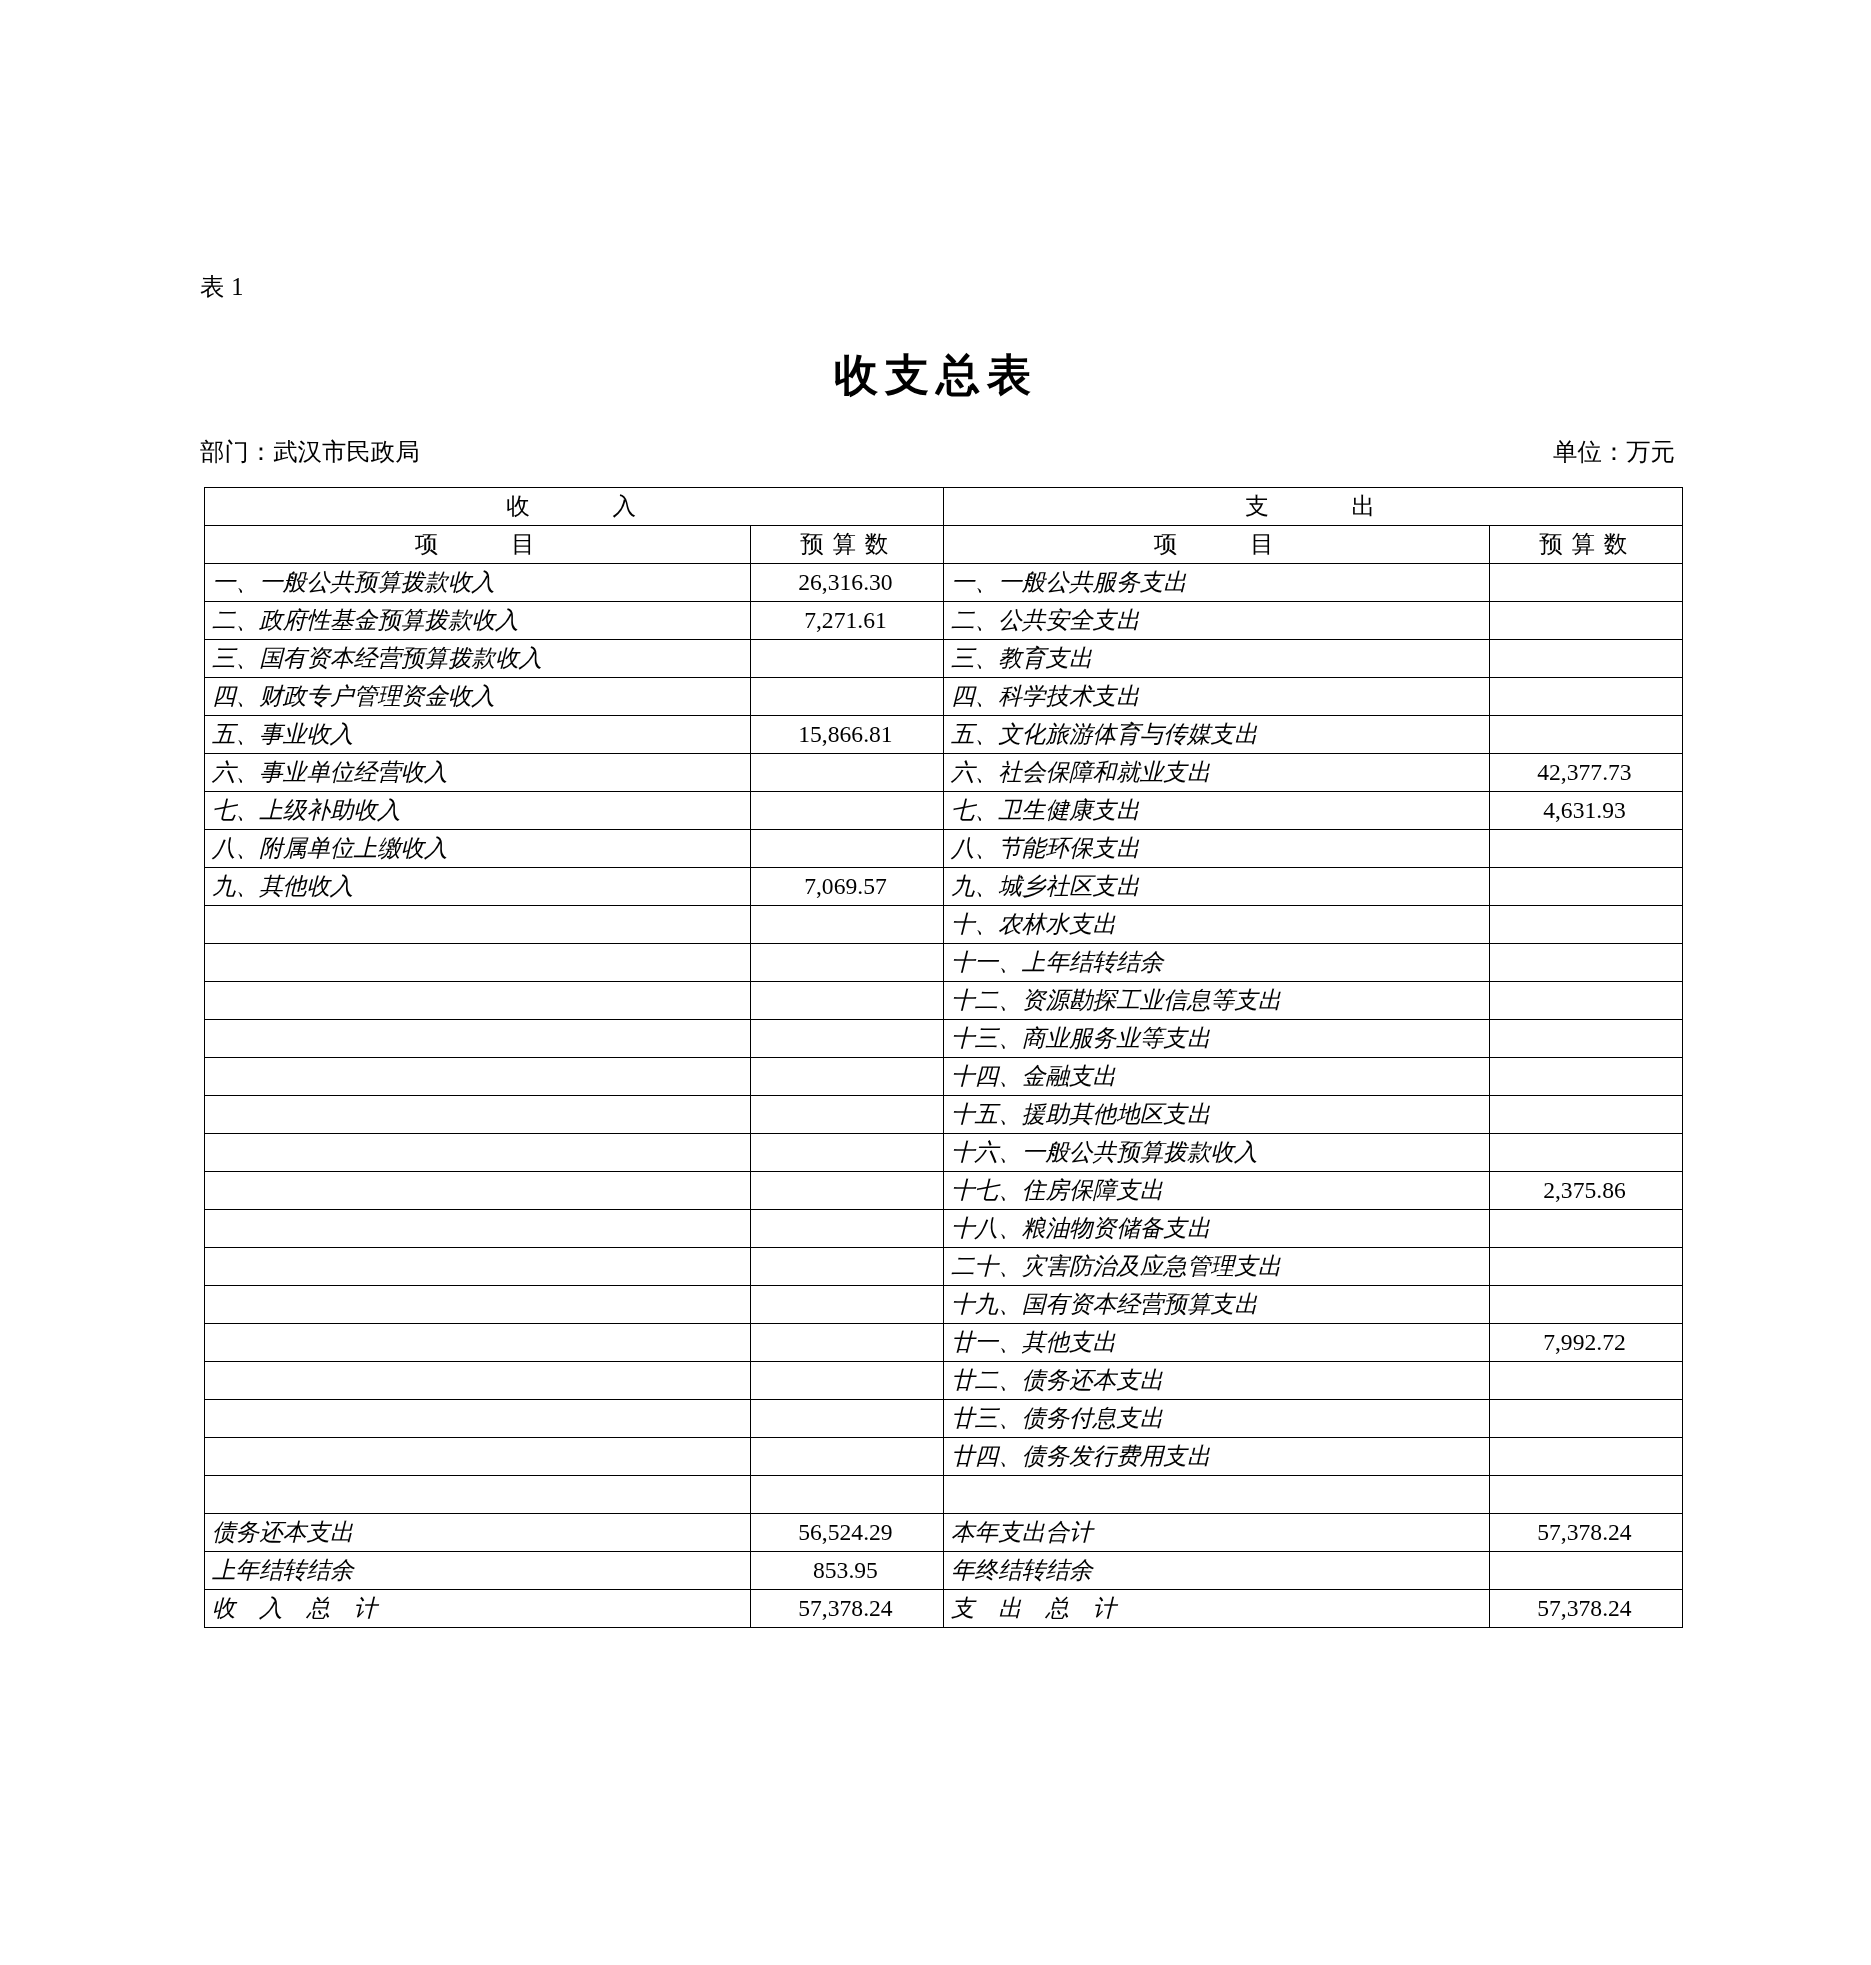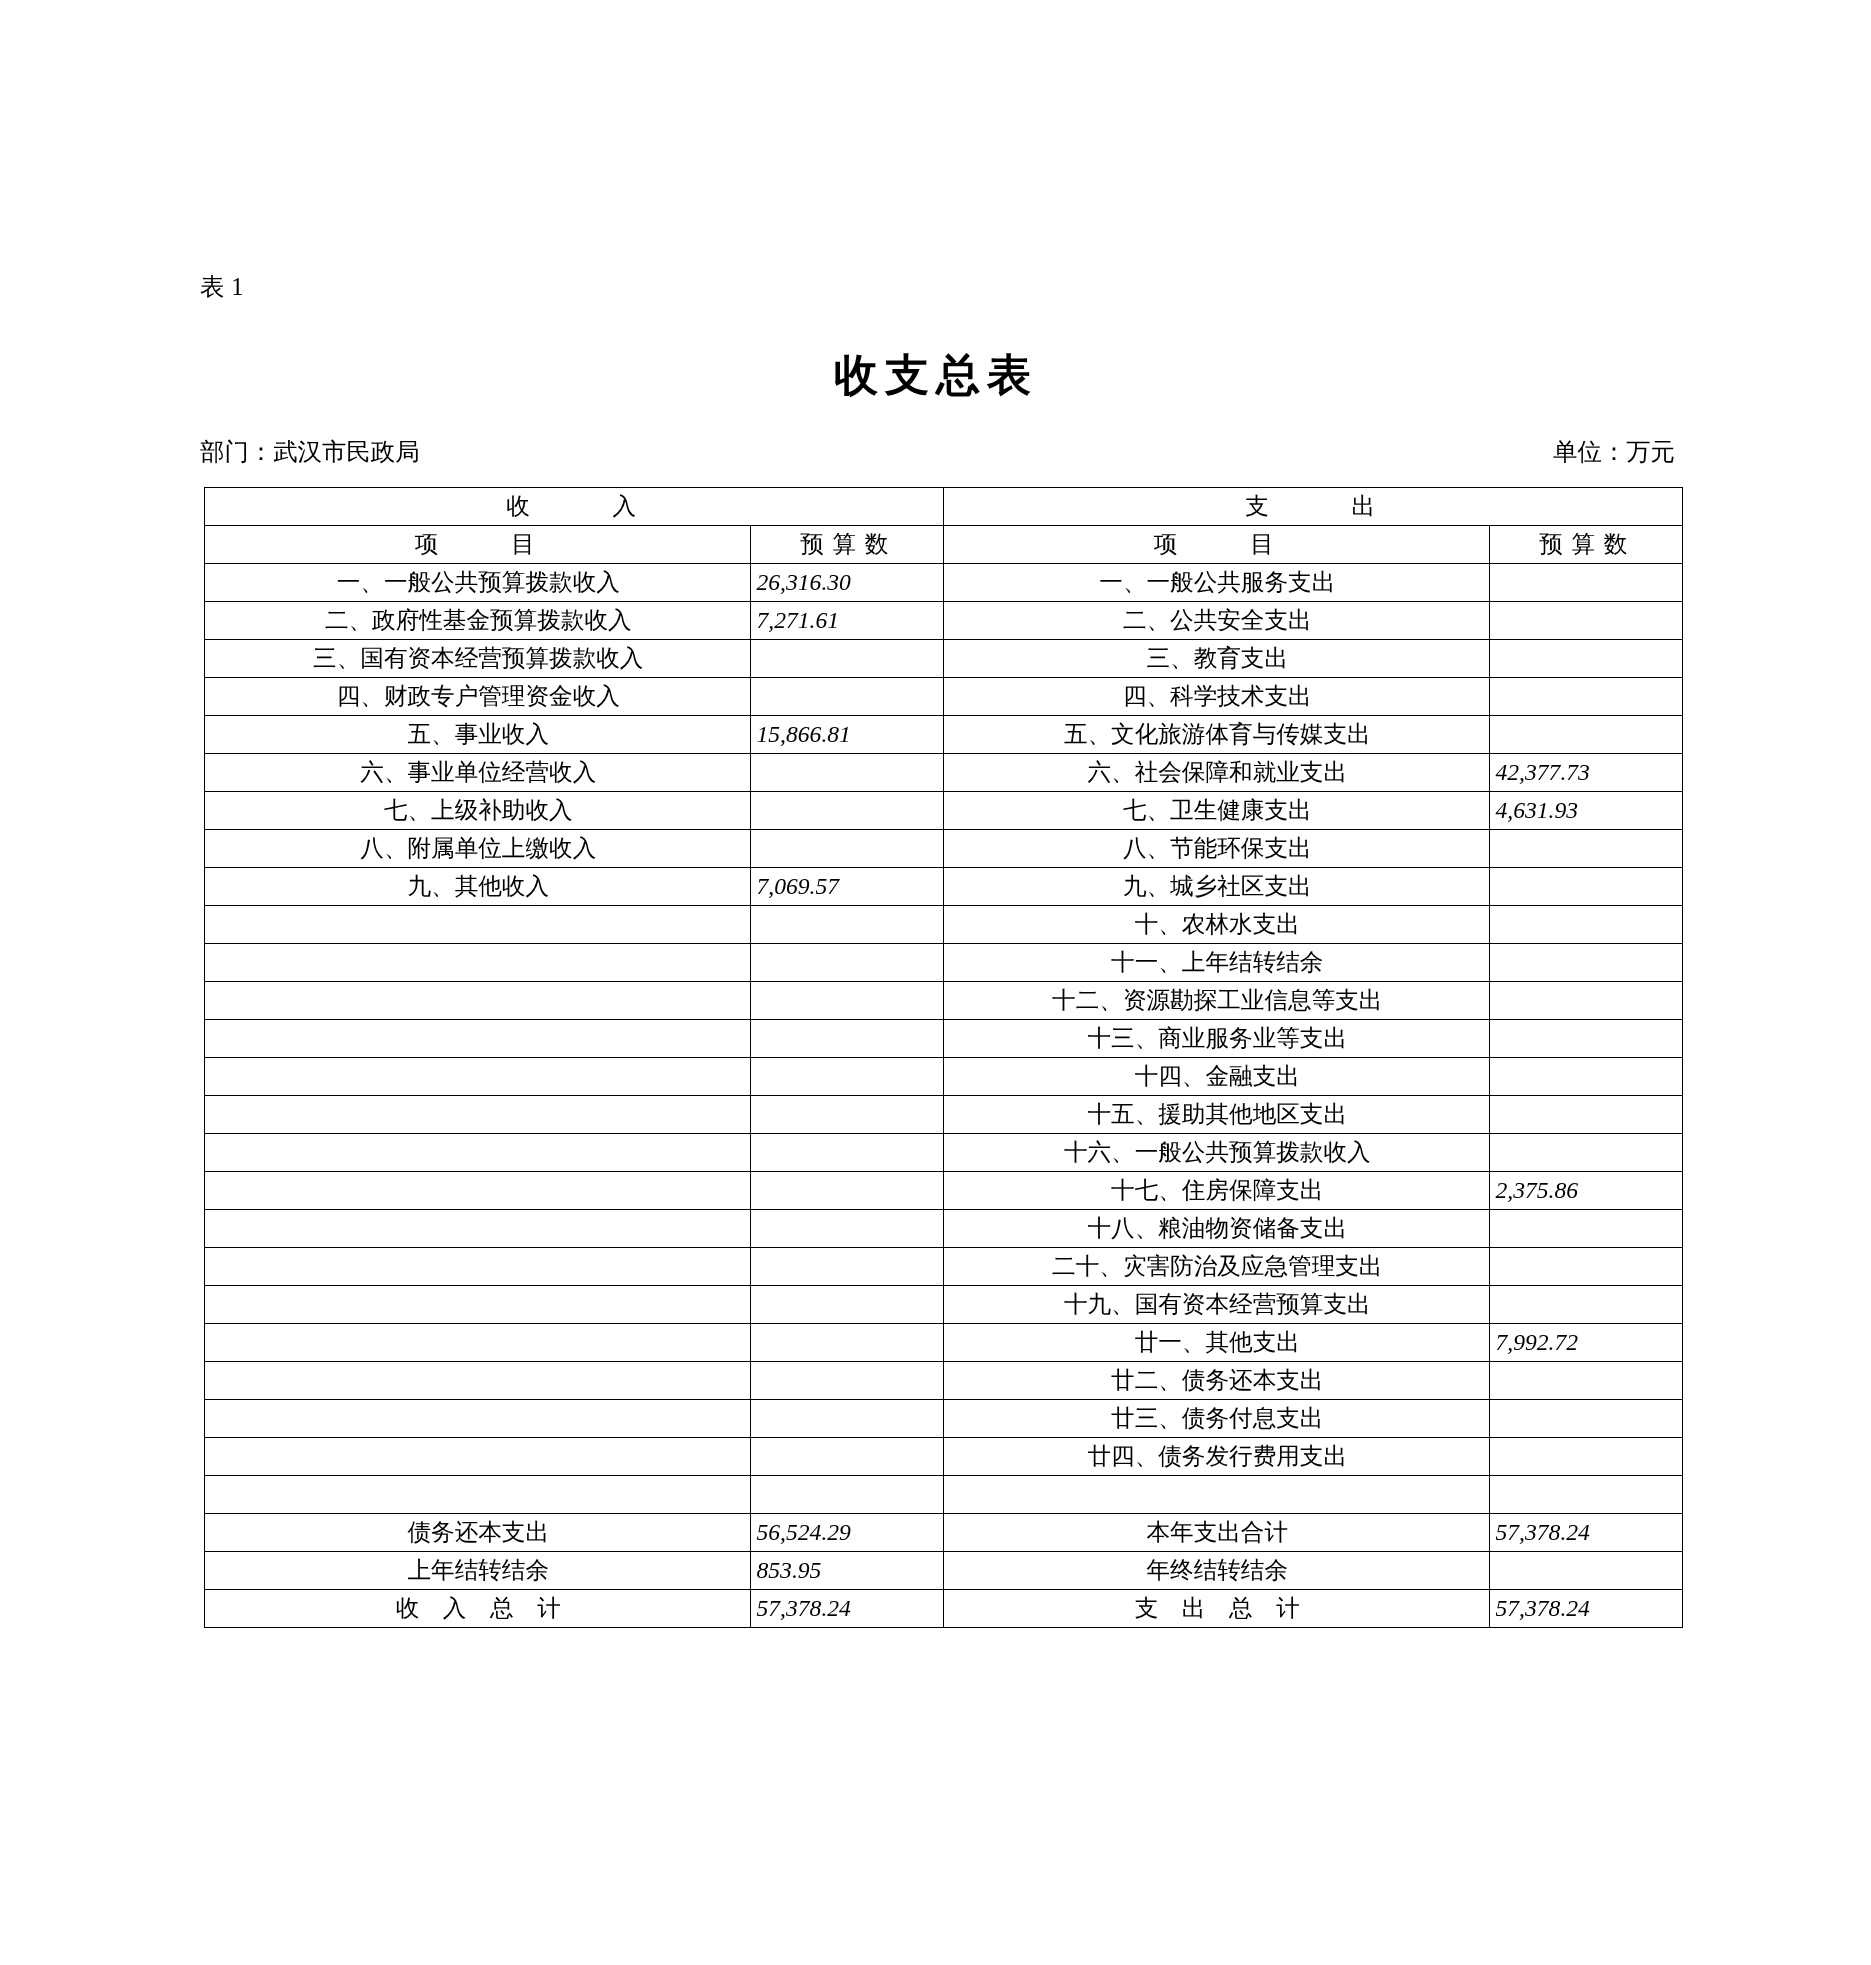--- a/index.html
+++ b/index.html
@@ -77,28 +77,28 @@
     letter-spacing: 11.8px;
     padding-left: 11.8px !important;
   }
   .hdr-sub {
     text-align: center;
     letter-spacing: 8.6px;
     padding-left: 8.6px !important;
     margin-left: 42px;
   }
   .num {
-    text-align: left;
+    text-align: center;
     padding-right: 8.6px !important;
     font-family: "Liberation Serif", "DejaVu Serif", serif;
+  }
+  .txt {
+    text-align: left;
+    padding-left: 7px !important;
     font-style: italic;
-  }
-  .txt {
-    text-align: center;
-    padding-left: 7px !important;
   }
 </style>
 </head>
 <body>
 
 <div class="page">
 
   <div class="table-no">表 1</div>
 
   <div class="doc-title">收支总表</div>

